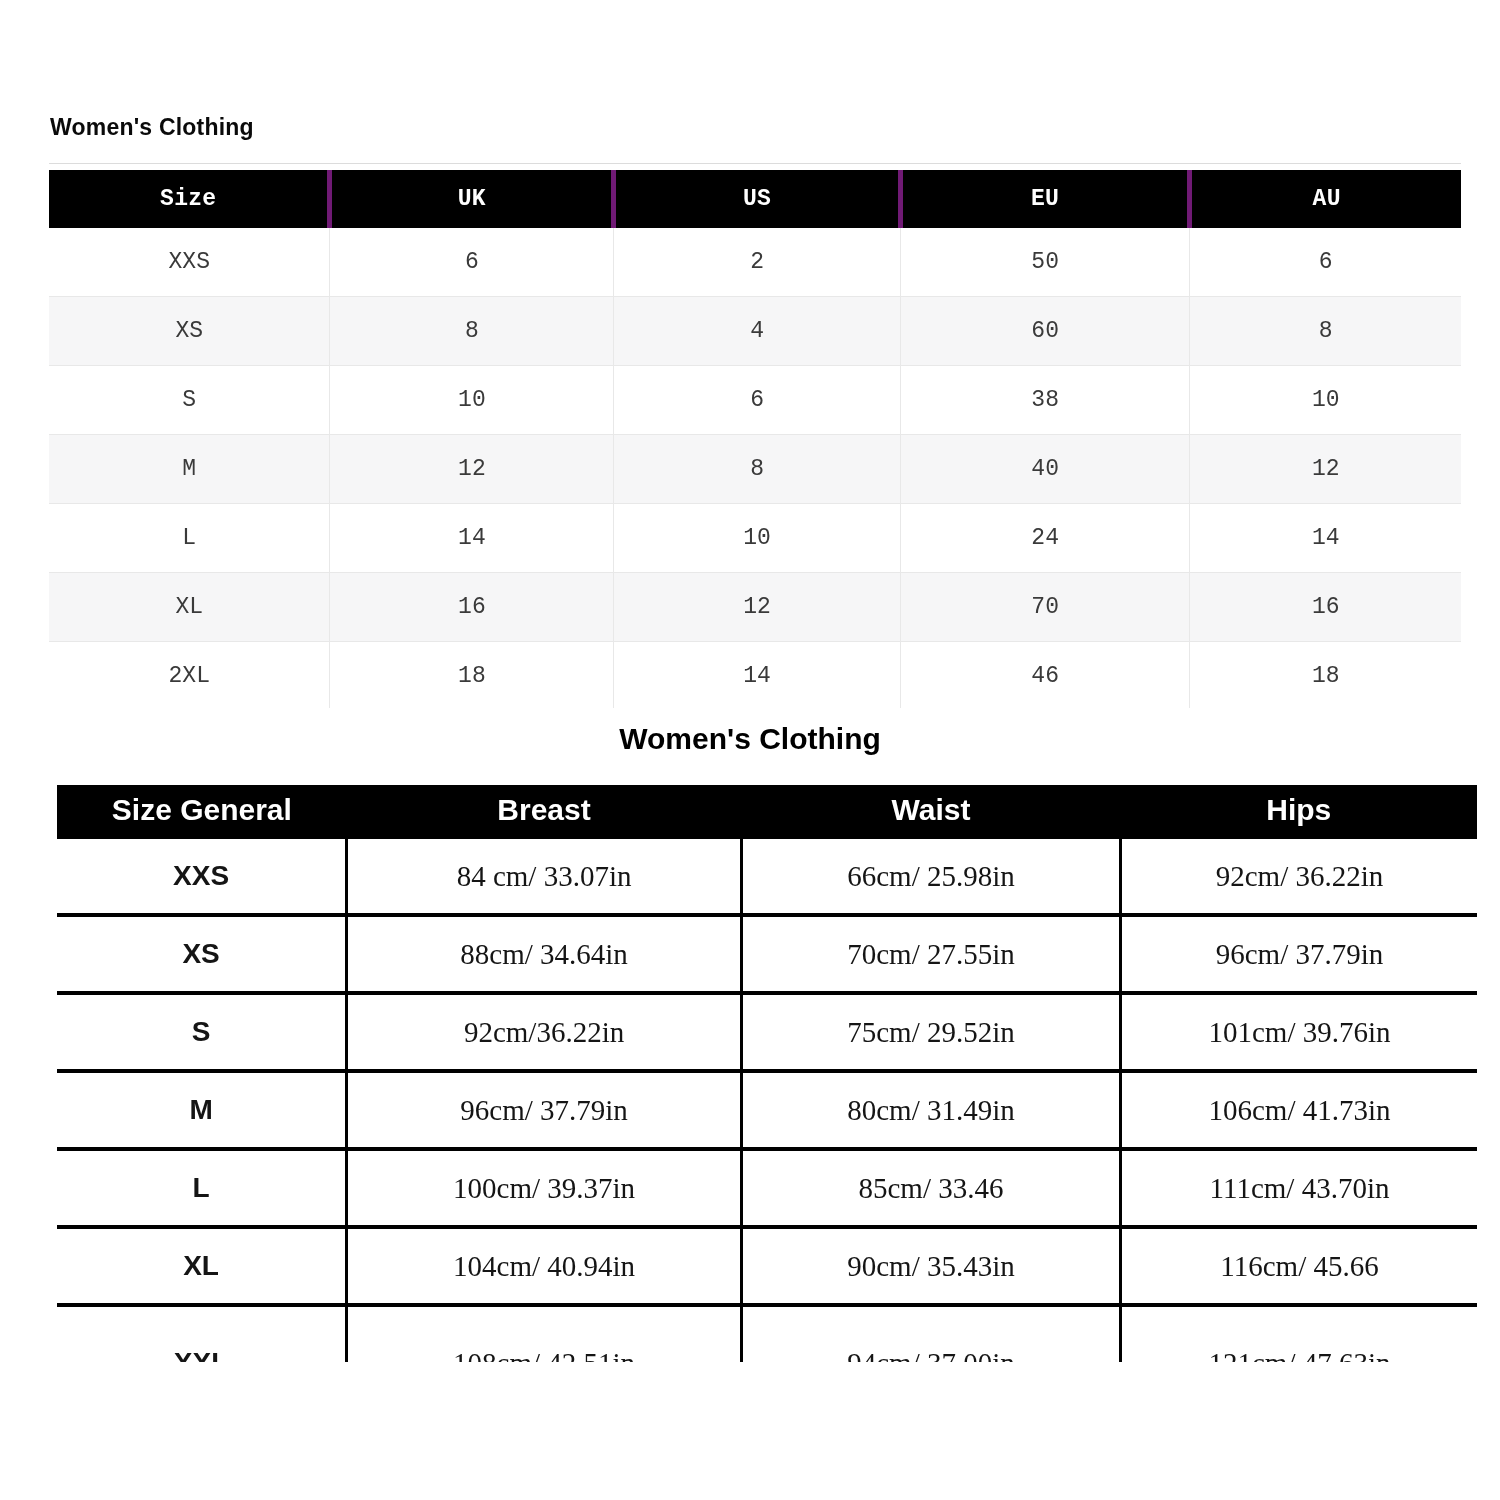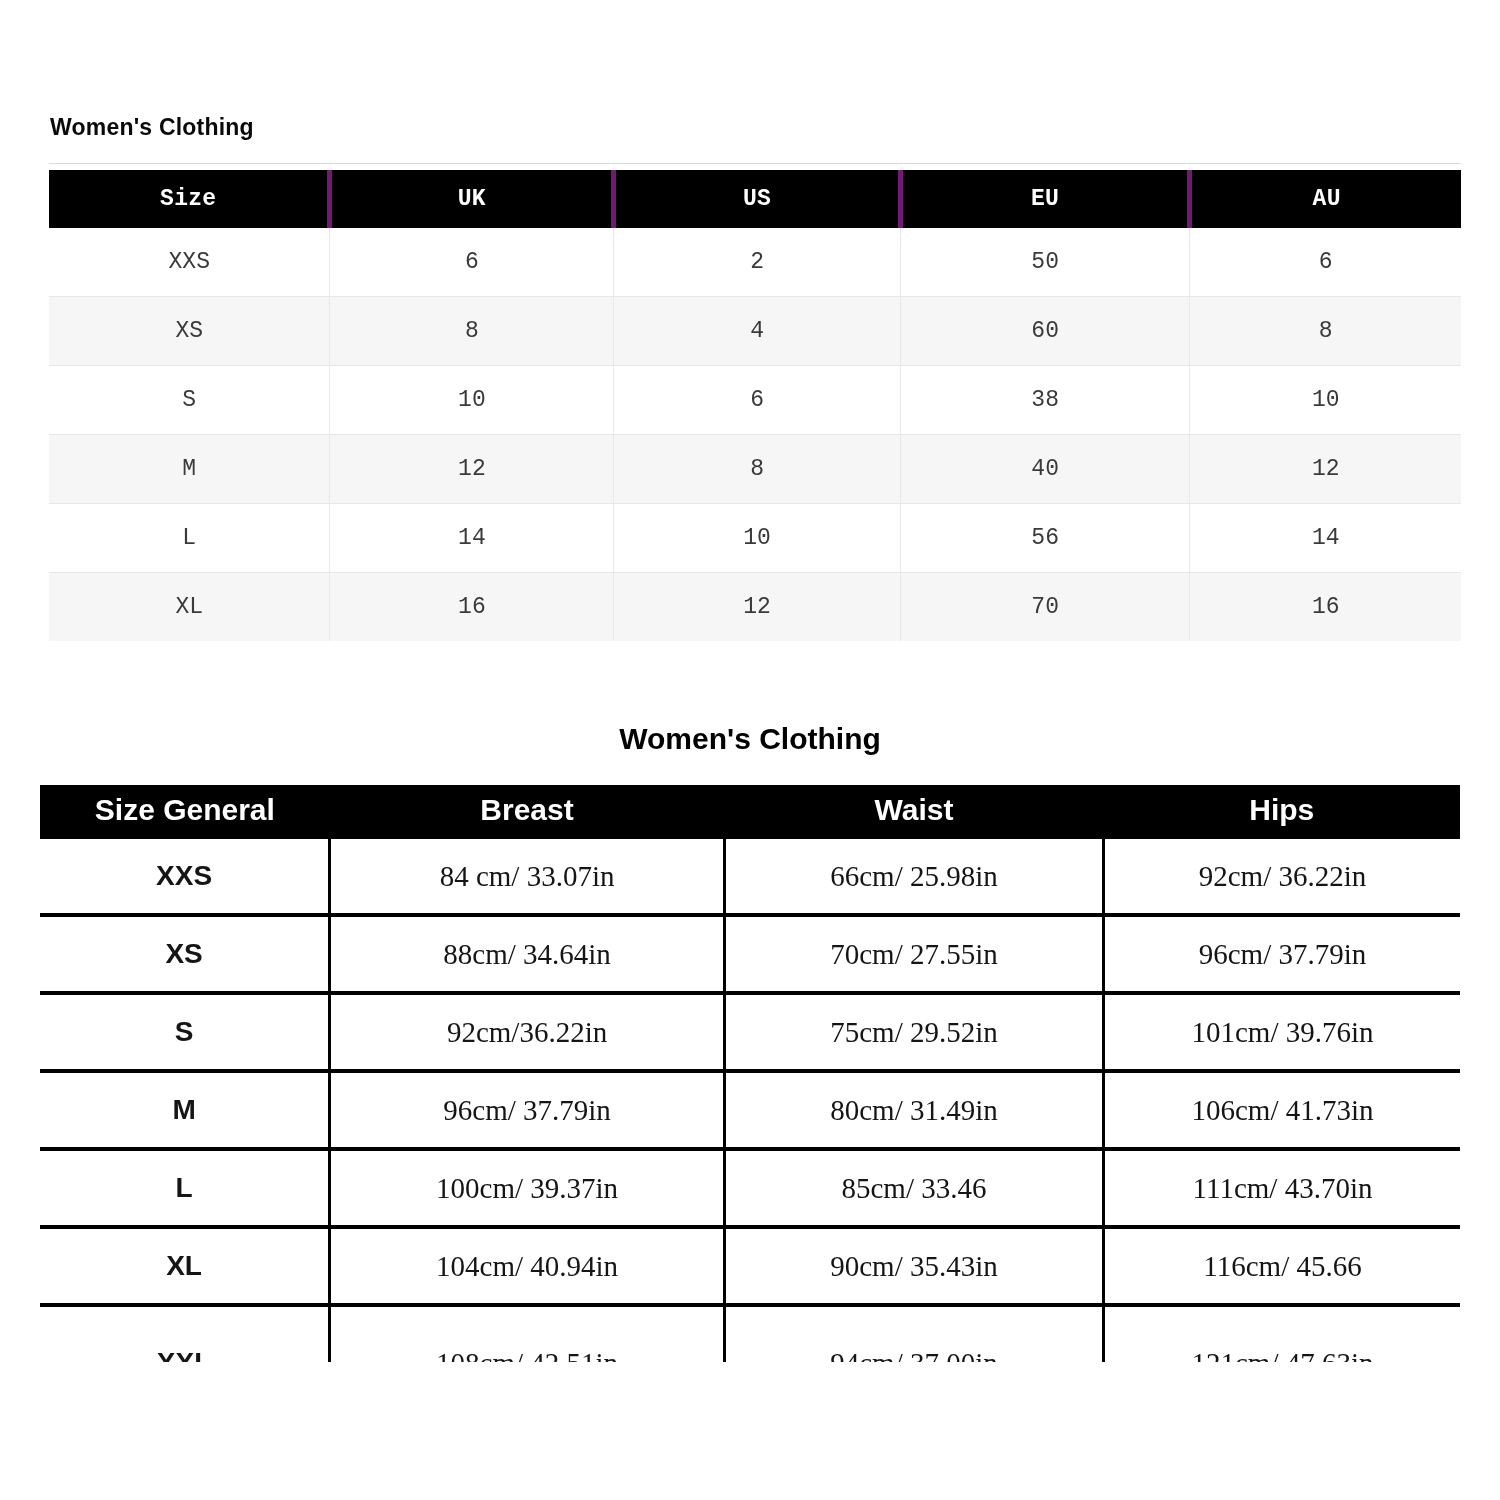--- a/index.html
+++ b/index.html
@@ -39,21 +39,21 @@
   table.conv td + td{border-left:1px solid #e8e8e8;}
   table.conv tbody tr:first-child td{border-top:none;}
   table.conv tbody tr:nth-child(even) td{background:#f6f6f7;}
   
   .mid-title{
     position:absolute;left:0;top:722px;width:1500px;text-align:center;
     font-size:30px;font-weight:700;color:#000000;
   }
   
   .meas-wrap{
-    position:absolute;left:40px;top:785px;width:1420px;height:577px;
+    position:absolute;left:57px;top:785px;width:1420px;height:577px;
     overflow:hidden;
   }
   table.meas{
     width:100%;border-collapse:collapse;table-layout:fixed;
   }
   table.meas th{
     background:#000000;color:#ffffff;
     height:48px;font-size:30px;font-weight:700;text-align:center;
     vertical-align:middle;
   }
@@ -119,29 +119,36 @@
           <td>M</td>
           <td>12</td>
           <td>8</td>
           <td>40</td>
           <td>12</td>
         </tr>
         <tr>
           <td>L</td>
           <td>14</td>
           <td>10</td>
-          <td>56</td>
+          <td>24</td>
           <td>14</td>
         </tr>
         <tr>
           <td>XL</td>
           <td>16</td>
           <td>12</td>
           <td>70</td>
           <td>16</td>
+        </tr>
+        <tr>
+          <td>2XL</td>
+          <td>18</td>
+          <td>14</td>
+          <td>46</td>
+          <td>18</td>
         </tr>
 
       </tbody>
     </table>
   </div>
 
   <div class="mid-title">Women's Clothing</div>
 
   <div class="meas-wrap">
     <table class="meas">

